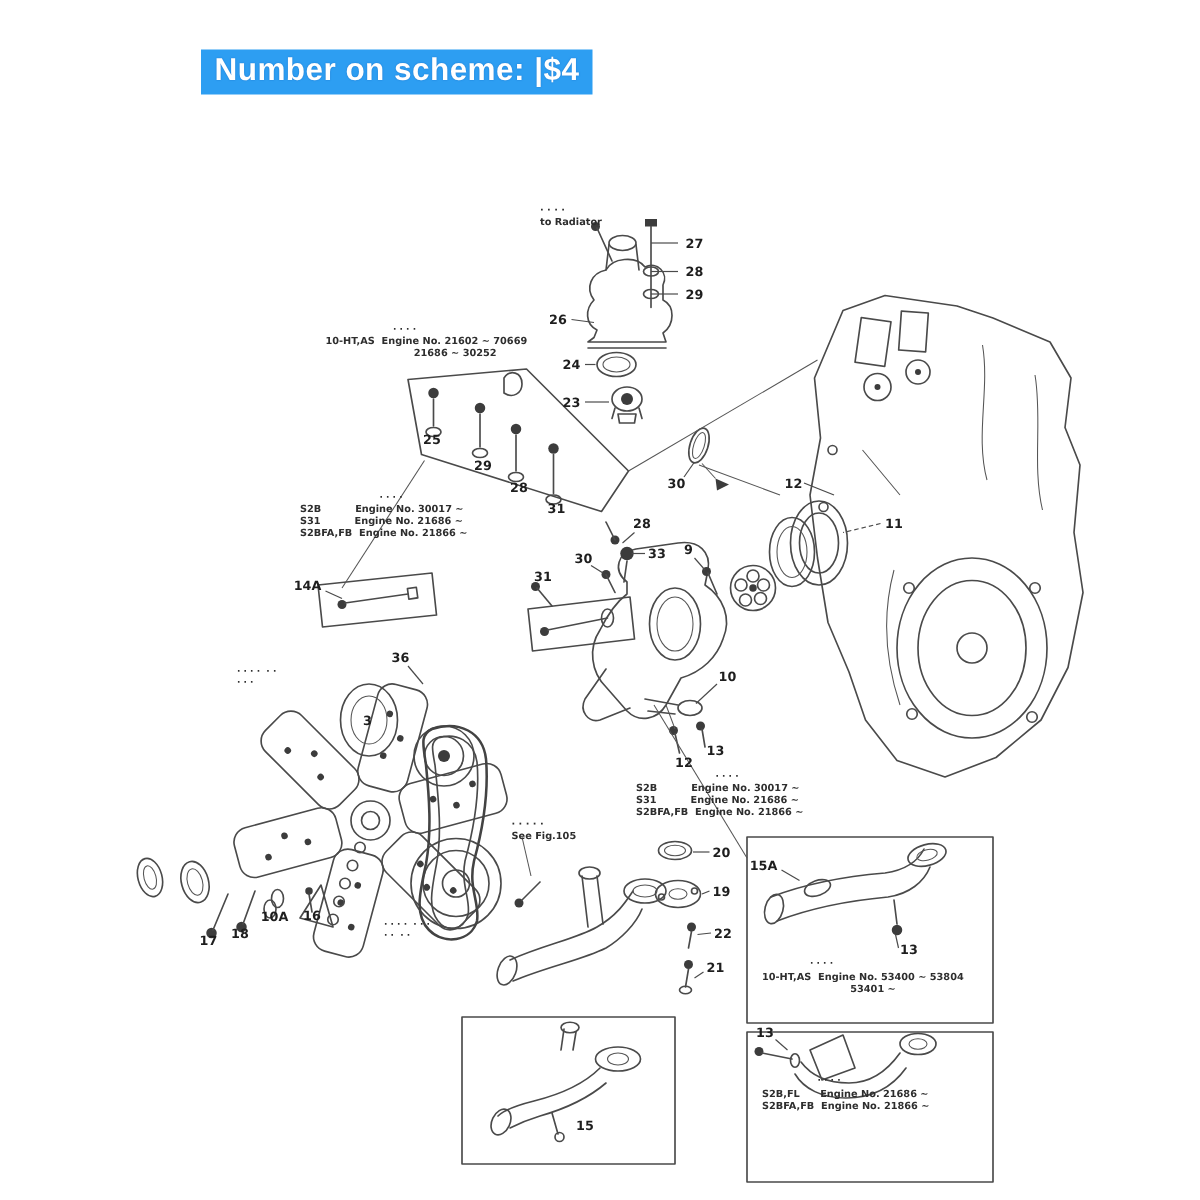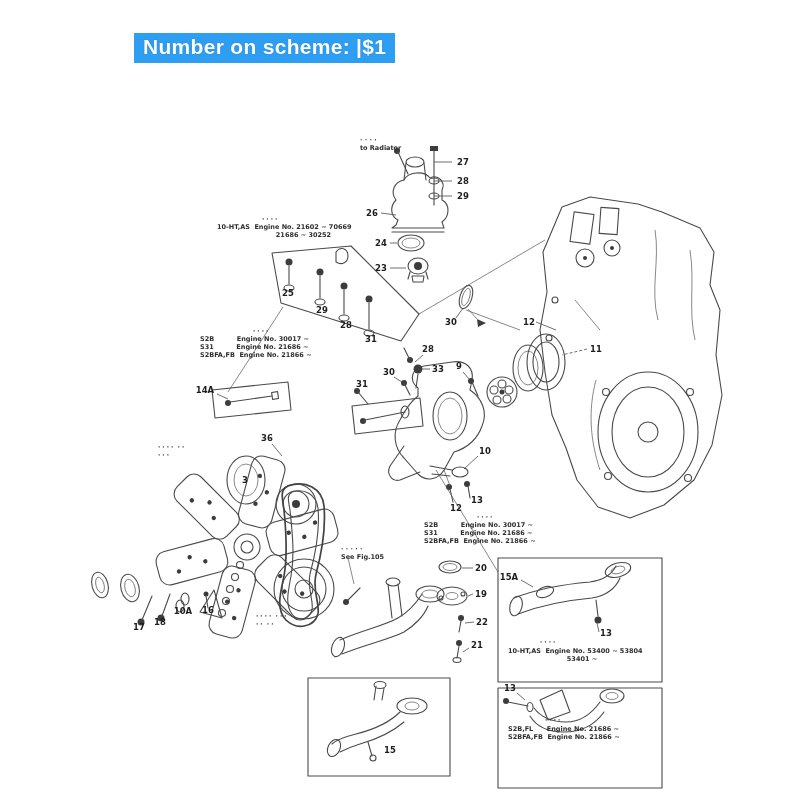--- a/index.html
+++ b/index.html
@@ -17,21 +17,21 @@
   .leader{stroke:#4a4a4a;stroke-width:.8;fill:none;}
   text.callout{font-family:"DejaVu Sans", sans-serif;font-weight:bold;fill:#1e1e1e;}
   text.ann{font-family:"DejaVu Sans", sans-serif;font-weight:bold;fill:#2e2e2e;white-space:pre;}
 </style>
 </head>
 <body>
 
 <div class="stage">
 
   <div class="banner" id="banner" style="background: rgb(45, 158, 242); color: rgb(255, 255, 255);">
-    <span>Number on scheme: |$1</span>
+    <span>Number on scheme: |$4</span>
   </div>
 
   <svg width="800" height="800" viewBox="0 0 800 800">
 
     <g>
       <path class="ink" d="M562,207 L590,197 L638,204 L662,212 L700,228 L714,252 L710,285 L720,310 L716,355 L722,395 L712,445 L694,480 L664,505 L630,518 L598,507 L577,480 L566,448 L552,415 L545,372 L540,330 L547,292 L543,252 Z"></path>
       <rect class="ink" x="572" y="213" width="20" height="30" transform="rotate(8 582 228)"></rect>
       <rect class="ink" x="600" y="208" width="18" height="26" transform="rotate(4 609 221)"></rect>
       <circle class="ink" cx="585" cy="258" r="9"></circle>
       <circle class="ink" cx="612" cy="248" r="8"></circle>

